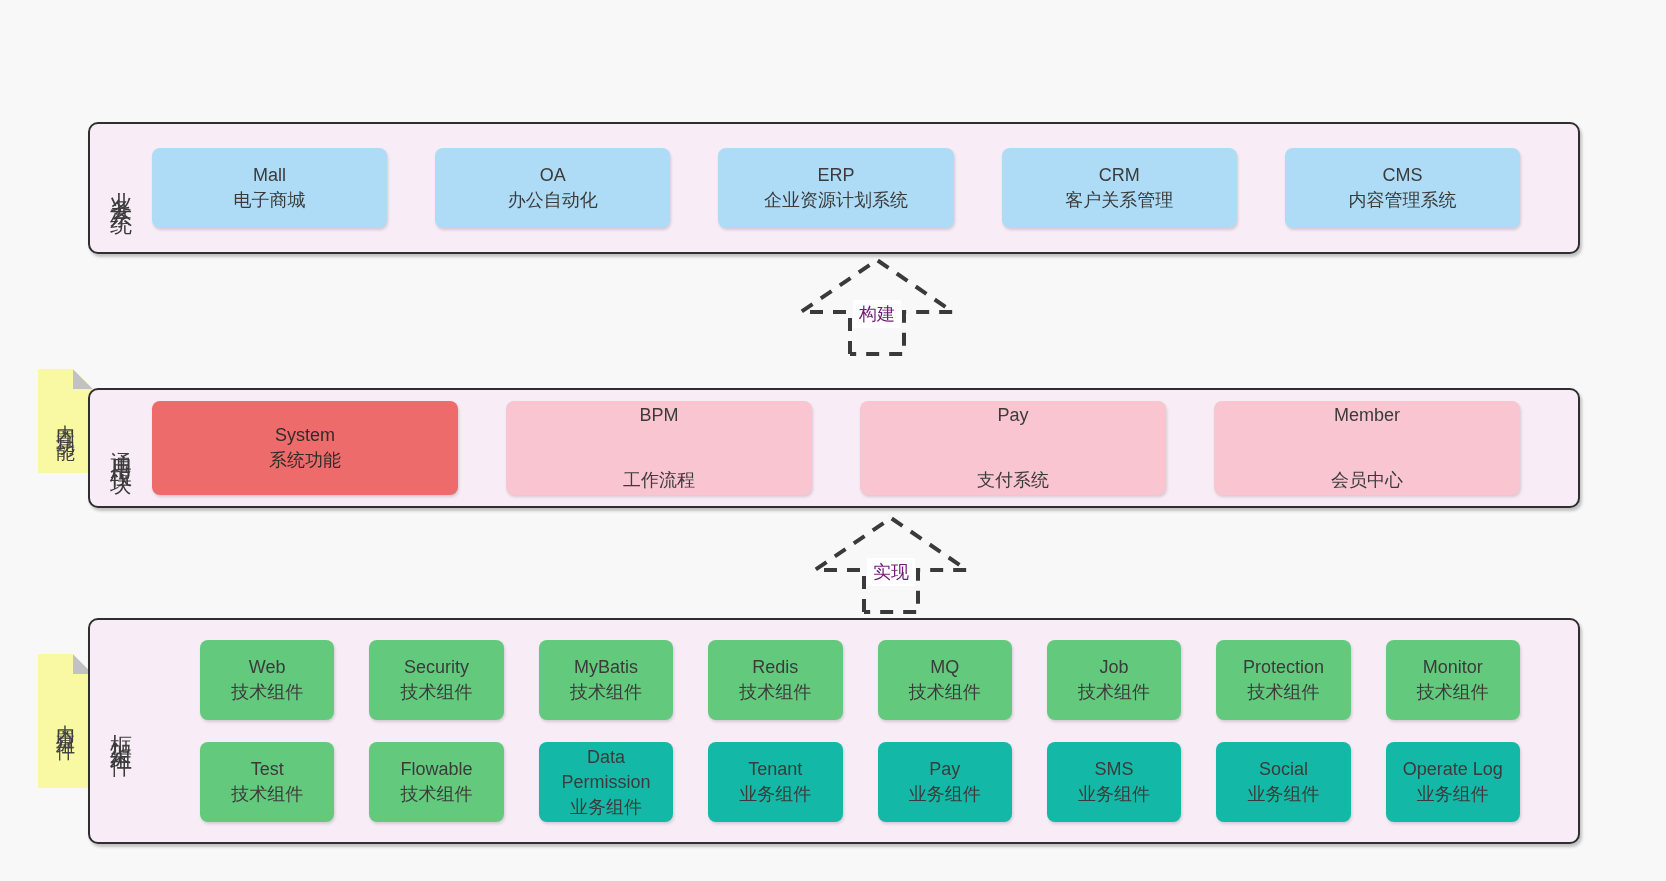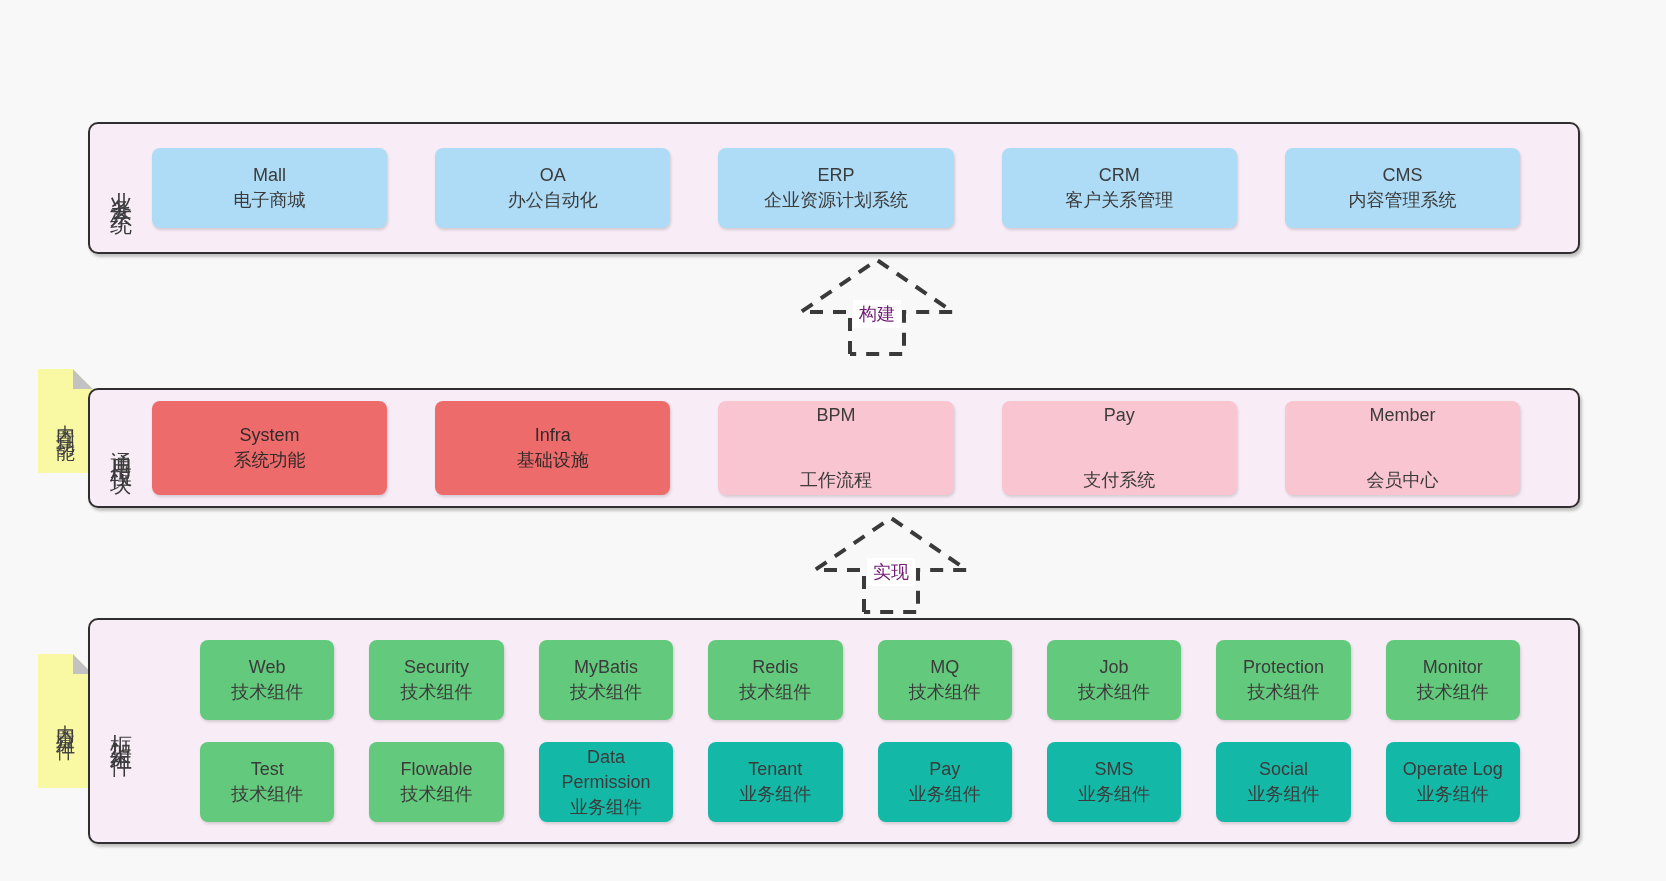--- a/index.html
+++ b/index.html
@@ -97,24 +97,20 @@
     <div class="arrow-label">构建</div>
   </div>
 
   <div class="section s2">
     <div class="v-label">通用模块</div>
     <div class="boxes6">
       <div class="box red">
         <span>System</span>
         <span>系统功能</span>
       </div>
-      <div class="box red">
-        <span>Infra</span>
-        <span>基础设施</span>
-      </div>
       <div class="box pink">
         <span>BPM</span>
         <span>工作流程</span>
       </div>
       <div class="box pink">
         <span>Pay</span>
         <span>支付系统</span>
       </div>
       <div class="box pink">
         <span>Member</span>

